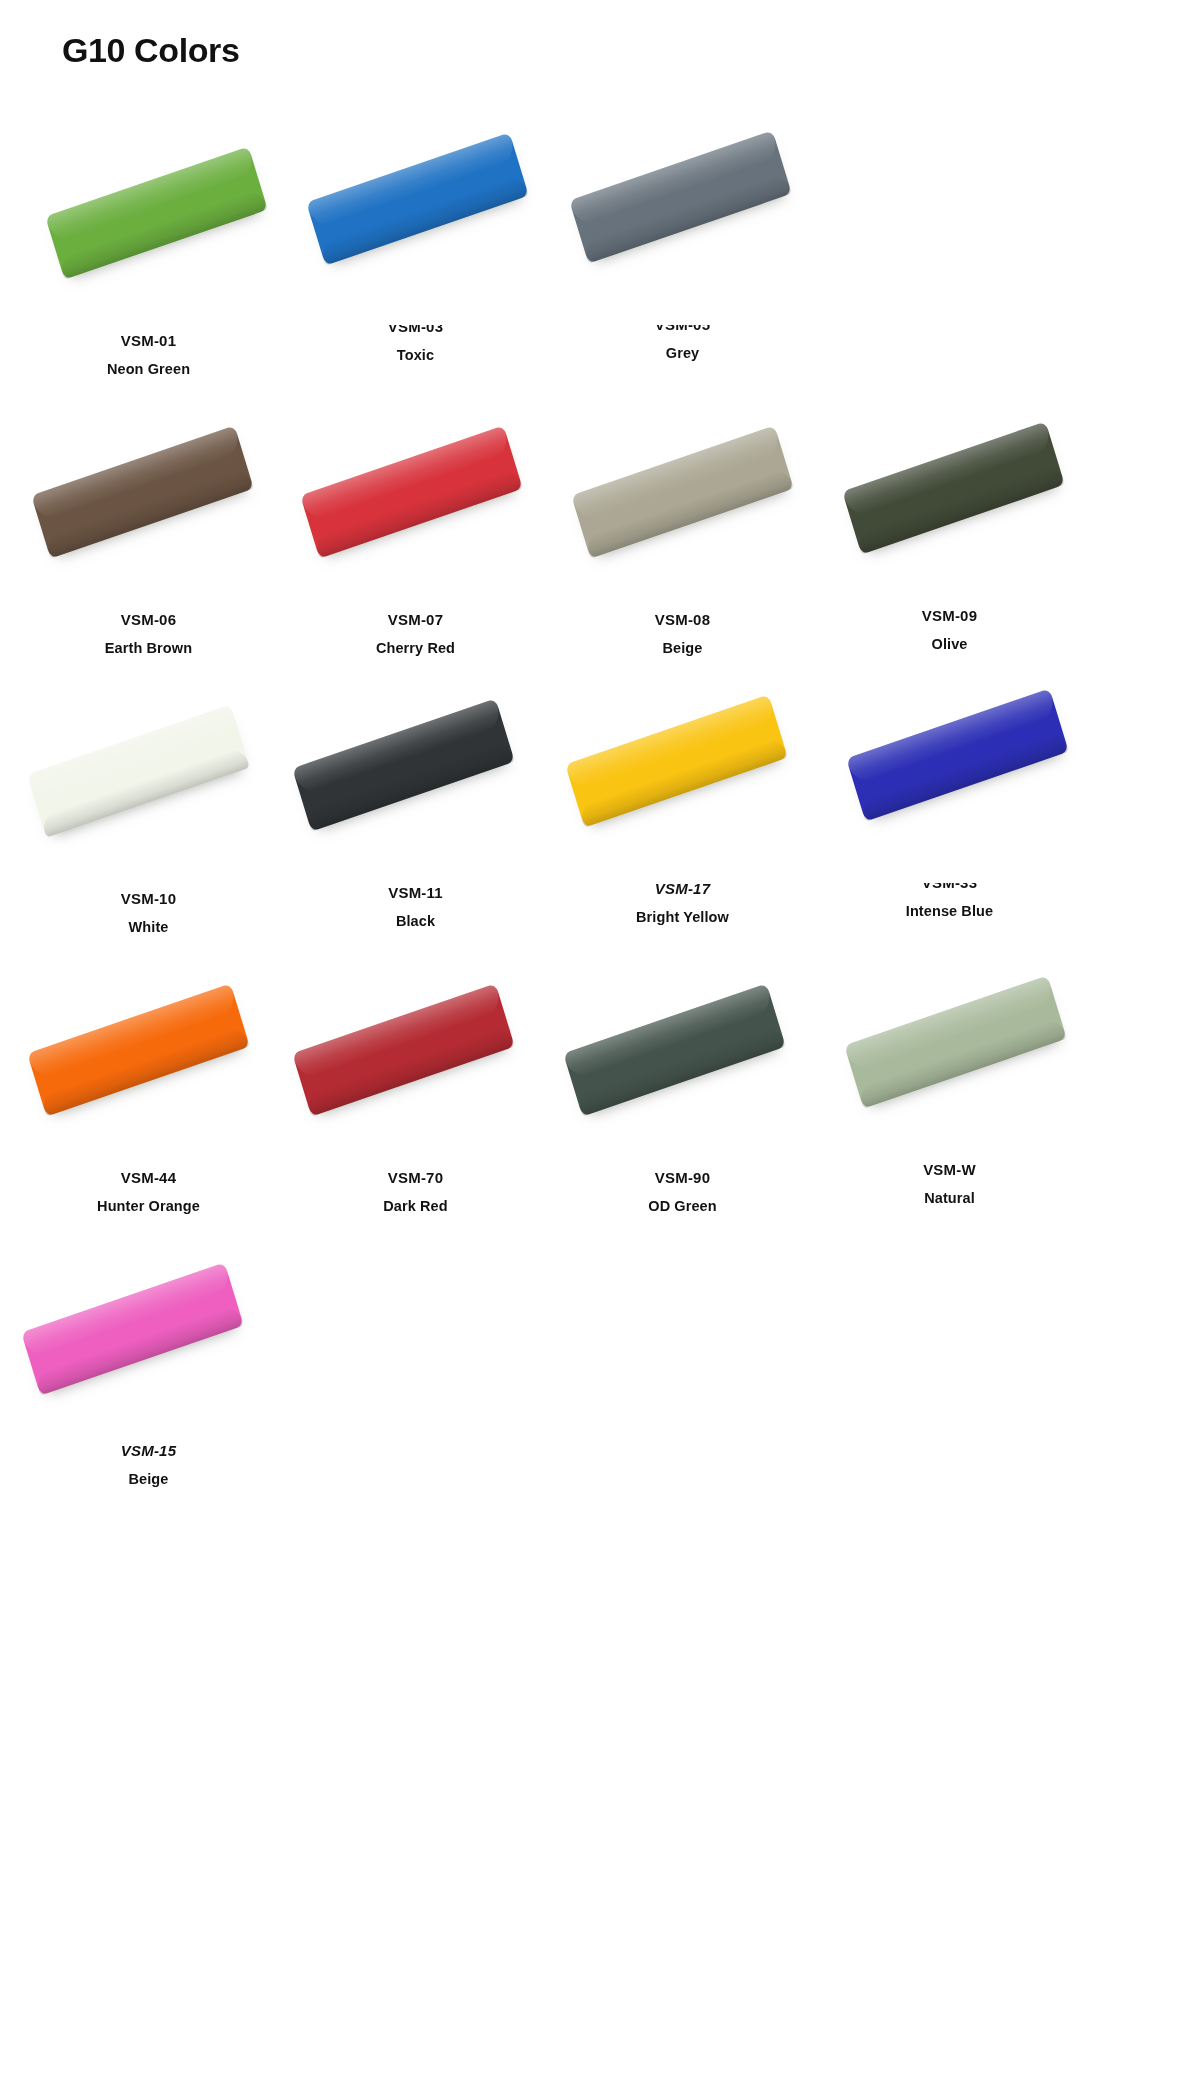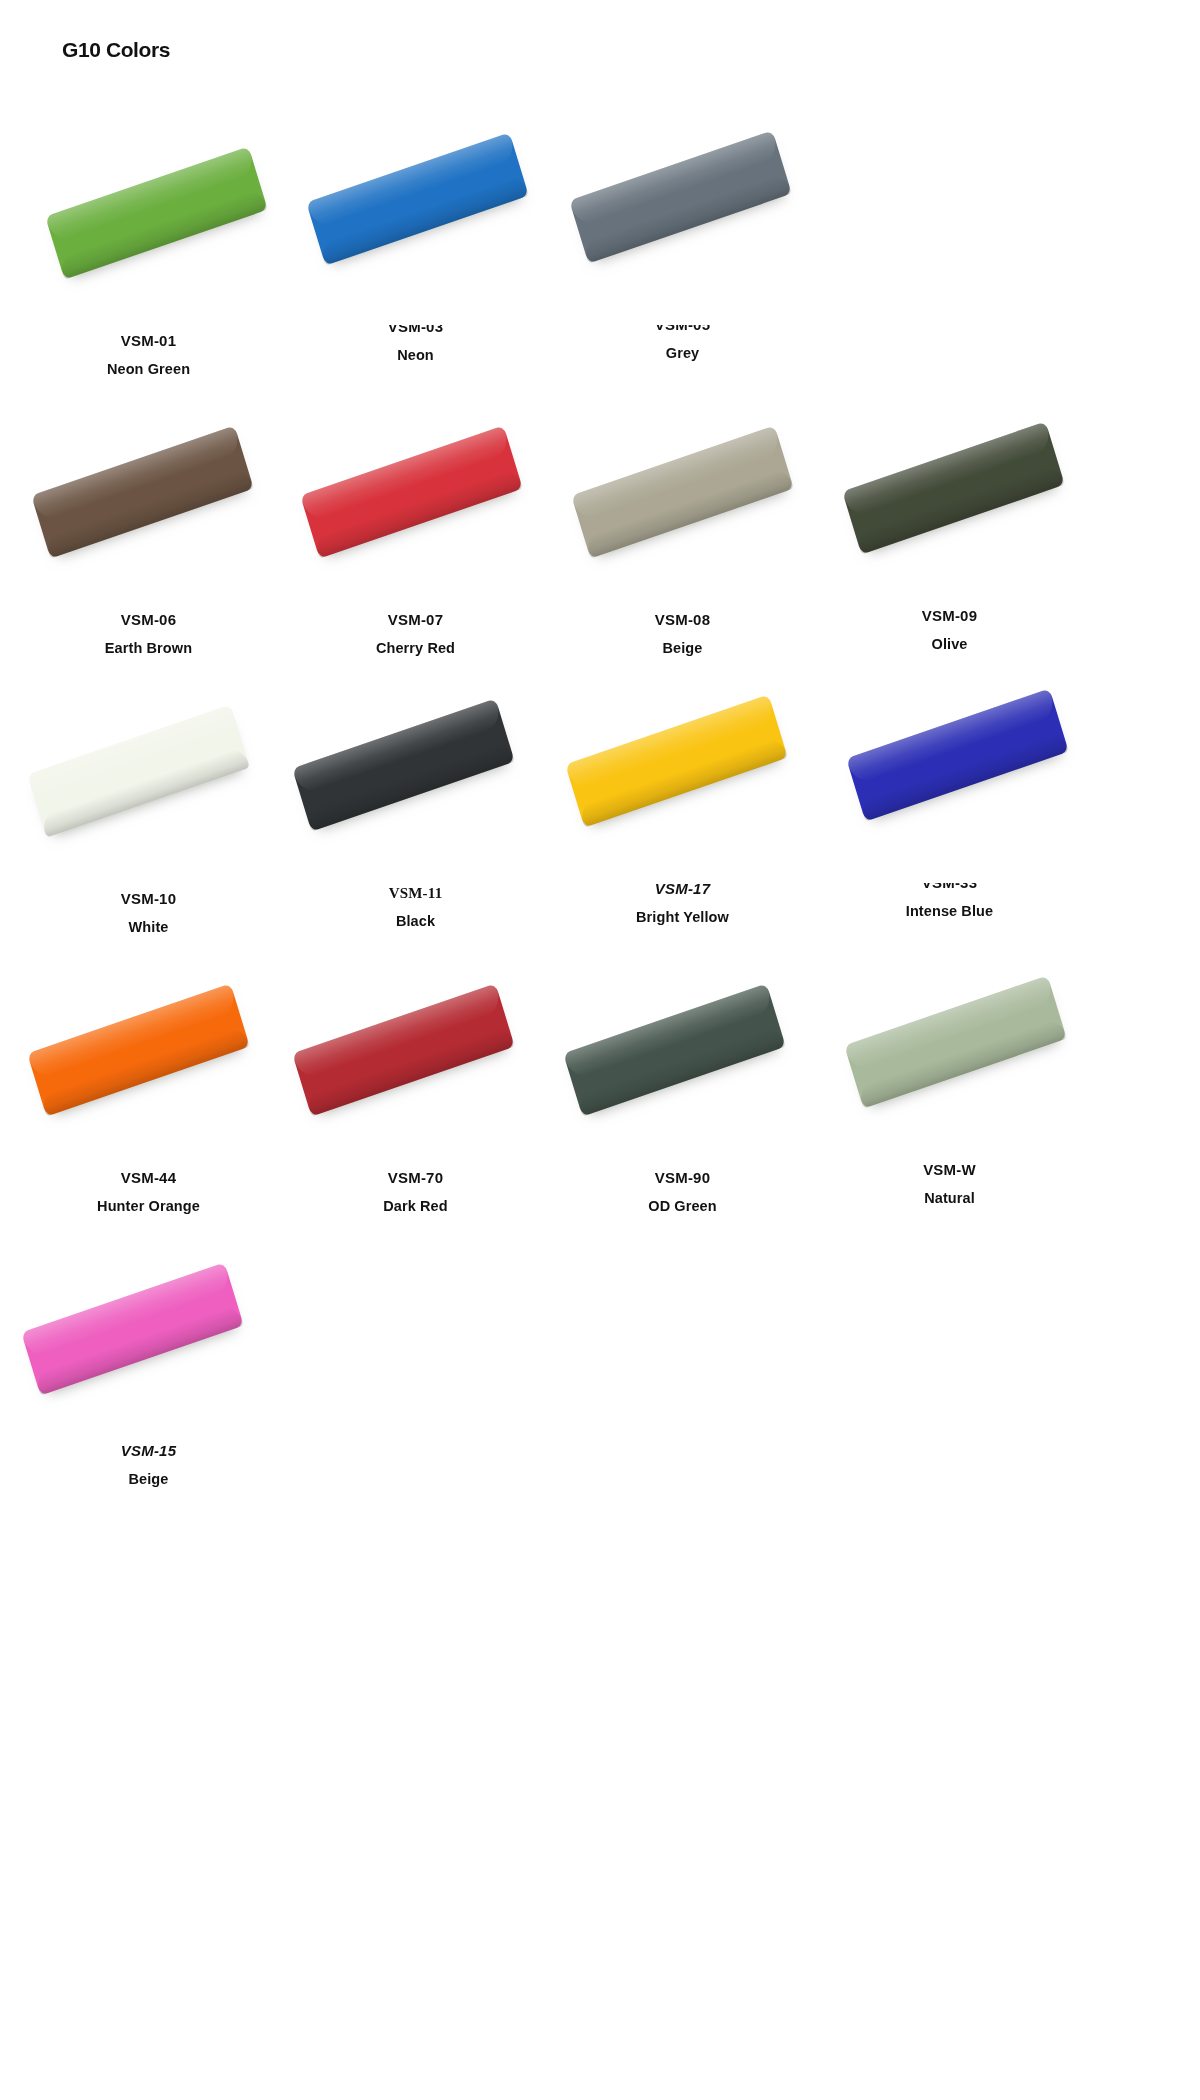--- a/index.html
+++ b/index.html
@@ -14,21 +14,21 @@
     font-family: "Liberation Sans", sans-serif;
     color: #1a1a1a;
     overflow: hidden;
     position: relative;
   }
 
   #page-title {
     position: absolute;
     left: 62px;
     top: 30px;
-    font-size: 21px;
+    font-size: 34px;
     font-weight: bold;
     letter-spacing: -0.4px;
     color: #111111;
     line-height: 40px;
   }
 
   #swatch-grid {
     position: absolute;
     left: 0;
     top: 100px;
@@ -125,21 +125,21 @@
           <div class="blank" style="background: rgb(107, 175, 63); transform: translate(6px, 0px) rotate(-19deg) skewX(-2deg);"></div>
         </div>
         <div class="swatch-code" style="margin-top: 6px;">VSM-01</div>
         <div class="swatch-name">Neon Green</div>
       </div>
       <div class="swatch-cell">
         <div class="swatch-photo">
           <div class="blank" style="background: rgb(31, 114, 196); transform: translate(0px, -14px) rotate(-19deg) skewX(-2deg);"></div>
         </div>
         <div class="swatch-code" style="margin-top: -8px;">VSM-03</div>
-        <div class="swatch-name">Neon</div>
+        <div class="swatch-name">Toxic</div>
       </div>
       <div class="swatch-cell">
         <div class="swatch-photo">
           <div class="blank" style="background: rgb(103, 114, 124); transform: translate(-4px, -16px) rotate(-19deg) skewX(-2deg);"></div>
         </div>
         <div class="swatch-code" style="margin-top: -10px;">VSM-05</div>
         <div class="swatch-name">Grey</div>
       </div>
     </div>
     <div class="swatch-row">
@@ -177,21 +177,21 @@
         <div class="swatch-photo">
           <div class="blank" style="background: rgb(242, 245, 234); transform: translate(-12px, 0px) rotate(-19deg) skewX(-2deg);"></div>
         </div>
         <div class="swatch-code" style="margin-top: 6px;">VSM-10</div>
         <div class="swatch-name">White</div>
       </div>
       <div class="swatch-cell">
         <div class="swatch-photo">
           <div class="blank" style="background: rgb(48, 52, 54); transform: translate(-14px, -6px) rotate(-19deg) skewX(-2deg);"></div>
         </div>
-        <div class="swatch-code" style="margin-top: 0px; font-family: Liberation Serif, serif;">VSM-11</div>
+        <div class="swatch-code" style="margin-top: 0px;">VSM-11</div>
         <div class="swatch-name">Black</div>
       </div>
       <div class="swatch-cell">
         <div class="swatch-photo">
           <div class="blank" style="background: rgb(250, 196, 18); transform: translate(-8px, -10px) rotate(-19deg) skewX(-2deg);"></div>
         </div>
         <div class="swatch-code" style="margin-top: -4px; font-style: italic;">VSM-17</div>
         <div class="swatch-name">Bright Yellow</div>
       </div>
       <div class="swatch-cell">

